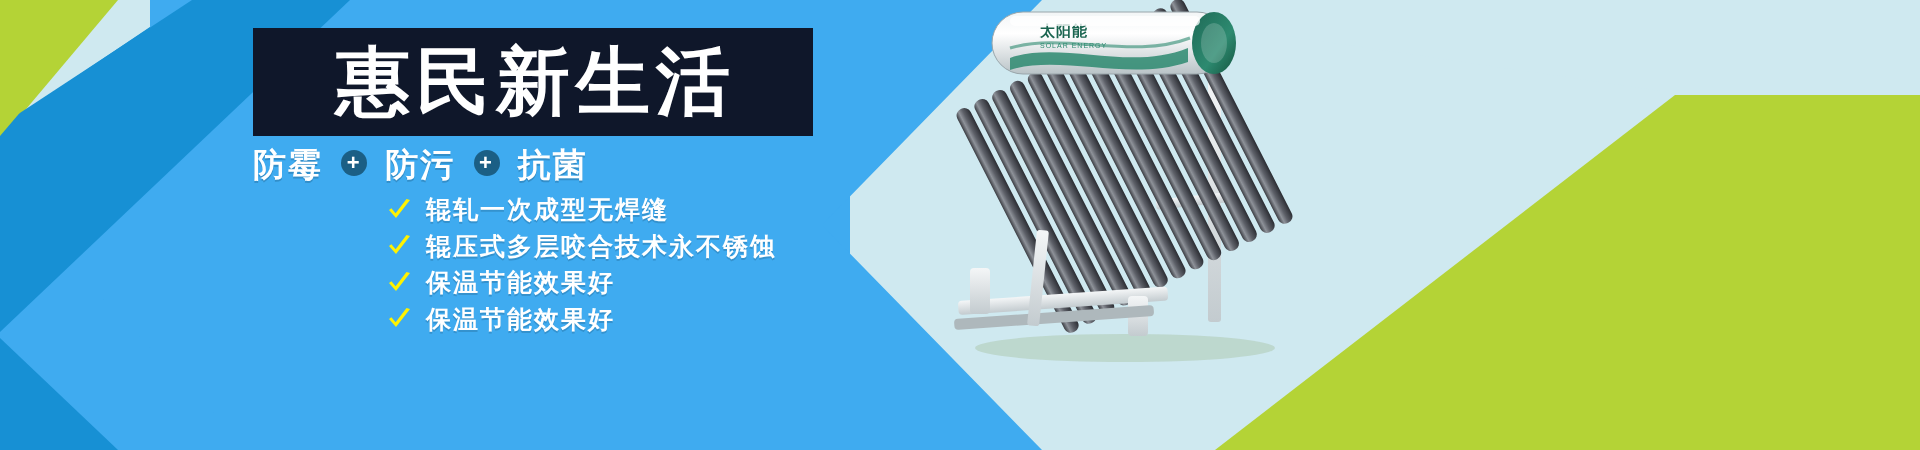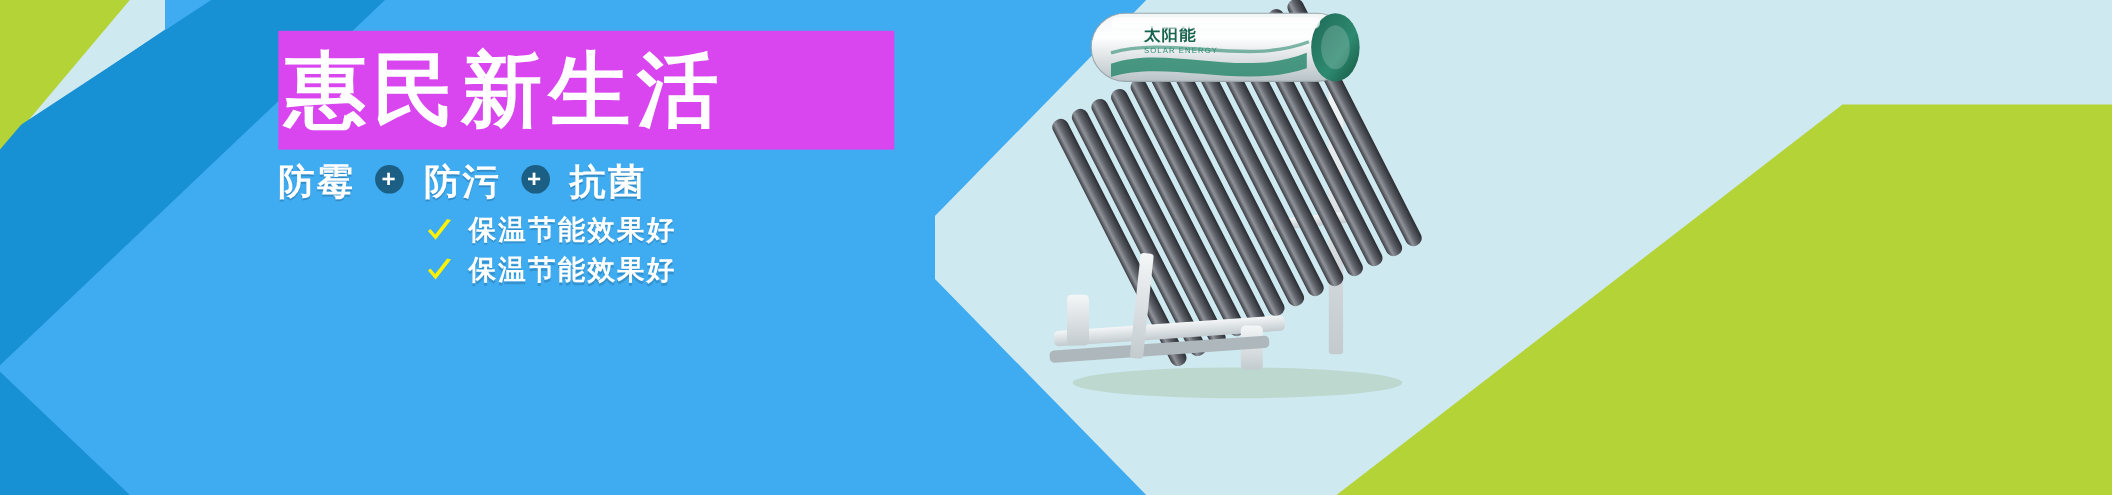--- a/index.html
+++ b/index.html
@@ -13,22 +13,22 @@
   
   .bg-layer{position:absolute;inset:0;overflow:hidden;}
   .bg-svg{position:absolute;top:0;left:0;width:1920px;height:450px;display:block;}
 
   
   .content{position:absolute;left:0;top:0;width:1040px;height:450px;}
 
   .title-box{
     position:absolute;left:253px;top:28px;
     width:560px;height:108px;
-    background:#d946ef;
-    display:flex;align-items:center;justify-content:flex-start;
+    background:#0f172a;
+    display:flex;align-items:center;justify-content:center;
   }
   .title-text{
     color:#ffffff;
     font-size:74px;
     font-weight:bold;
     letter-spacing:6px;
     line-height:1;
     white-space:nowrap;
     text-indent:6px;
   }
@@ -120,21 +120,37 @@
     <div class="subtitle">
       <span class="sub-seg">防霉</span>
       <span class="plus-badge">+</span>
       <span class="sub-seg">防污</span>
       <span class="plus-badge">+</span>
       <span class="sub-seg">抗菌</span>
     </div>
 
     <div class="features">
 
-
+      <div class="feature-row">
+        <span class="check">
+          <svg width="26" height="26" viewBox="0 0 26 26">
+              <path d="M3 13 L10 21 L24 3 L20.5 2 L9.6 16.2 L5.4 11.2 Z" fill="#fff200"></path>
+            </svg>
+        </span>
+        <span class="feature-label">辊轧一次成型无焊缝</span>
+      </div>
+
+      <div class="feature-row">
+        <span class="check">
+          <svg width="26" height="26" viewBox="0 0 26 26">
+              <path d="M3 13 L10 21 L24 3 L20.5 2 L9.6 16.2 L5.4 11.2 Z" fill="#fff200"></path>
+            </svg>
+        </span>
+        <span class="feature-label">辊压式多层咬合技术永不锈蚀</span>
+      </div>
 
       <div class="feature-row">
         <span class="check">
           <svg width="26" height="26" viewBox="0 0 26 26">
               <path d="M3 13 L10 21 L24 3 L20.5 2 L9.6 16.2 L5.4 11.2 Z" fill="#fff200"></path>
             </svg>
         </span>
         <span class="feature-label">保温节能效果好</span>
       </div>
 

